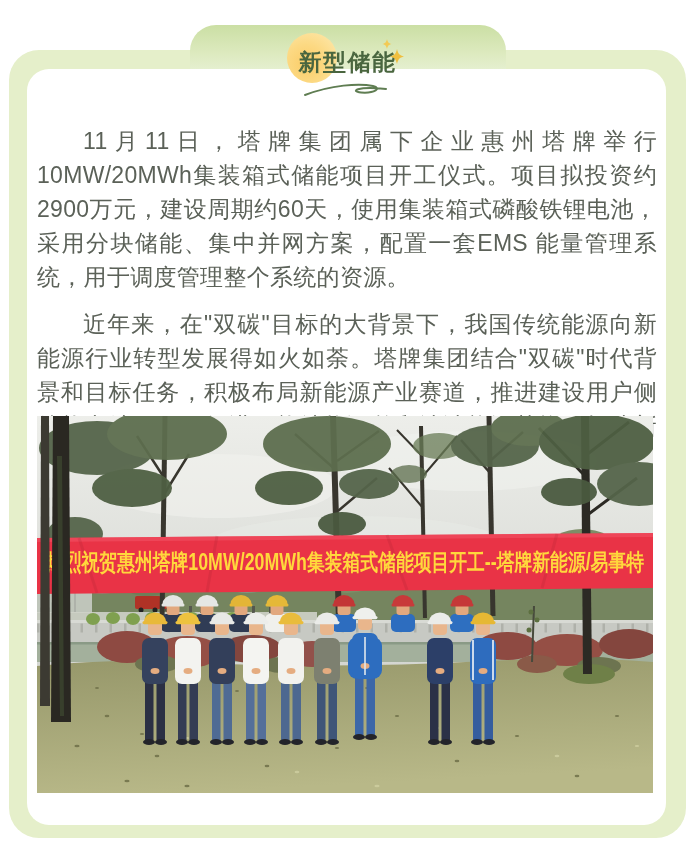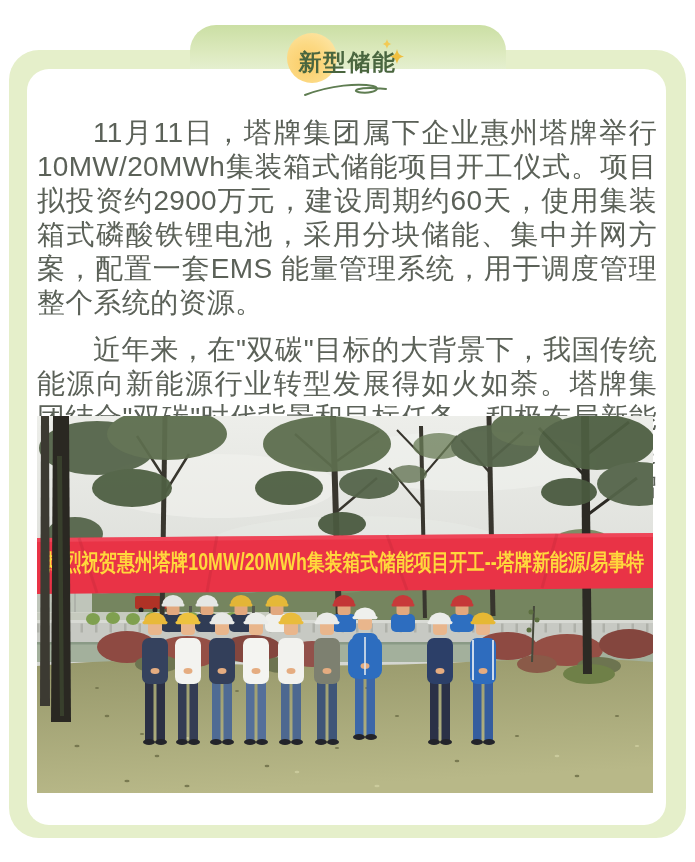--- a/index.html
+++ b/index.html
@@ -26,21 +26,21 @@
     background:radial-gradient(circle at 38% 62%,#fbcd68 0%,#fcd983 45%,#fdeab2 100%);
   }
   .badge-title{
     position:absolute;left:0;top:47px;width:695px;text-align:center;
     font-size:23px;font-weight:bold;color:#4a663f;letter-spacing:1.5px;
   }
   .sparkles{position:absolute;left:379px;top:37px;}
   .squiggle{position:absolute;left:303px;top:81px;}
   .article{position:absolute;left:37px;top:112px;width:620px;}
   .article p{
-    margin:4px 0 13px 0;font-size:28px;line-height:34px;color:#5b6158;
+    margin:12px 0 13px 0;font-size:23px;line-height:34px;color:#5b6158;
     text-indent:2em;text-align:justify;letter-spacing:0.3px;
   }
   .photo{
     position:absolute;left:37px;top:416px;width:616px;height:377px;margin:0;
   }
   .photo svg{display:block;}
 </style>
 </head>
 <body>
 

